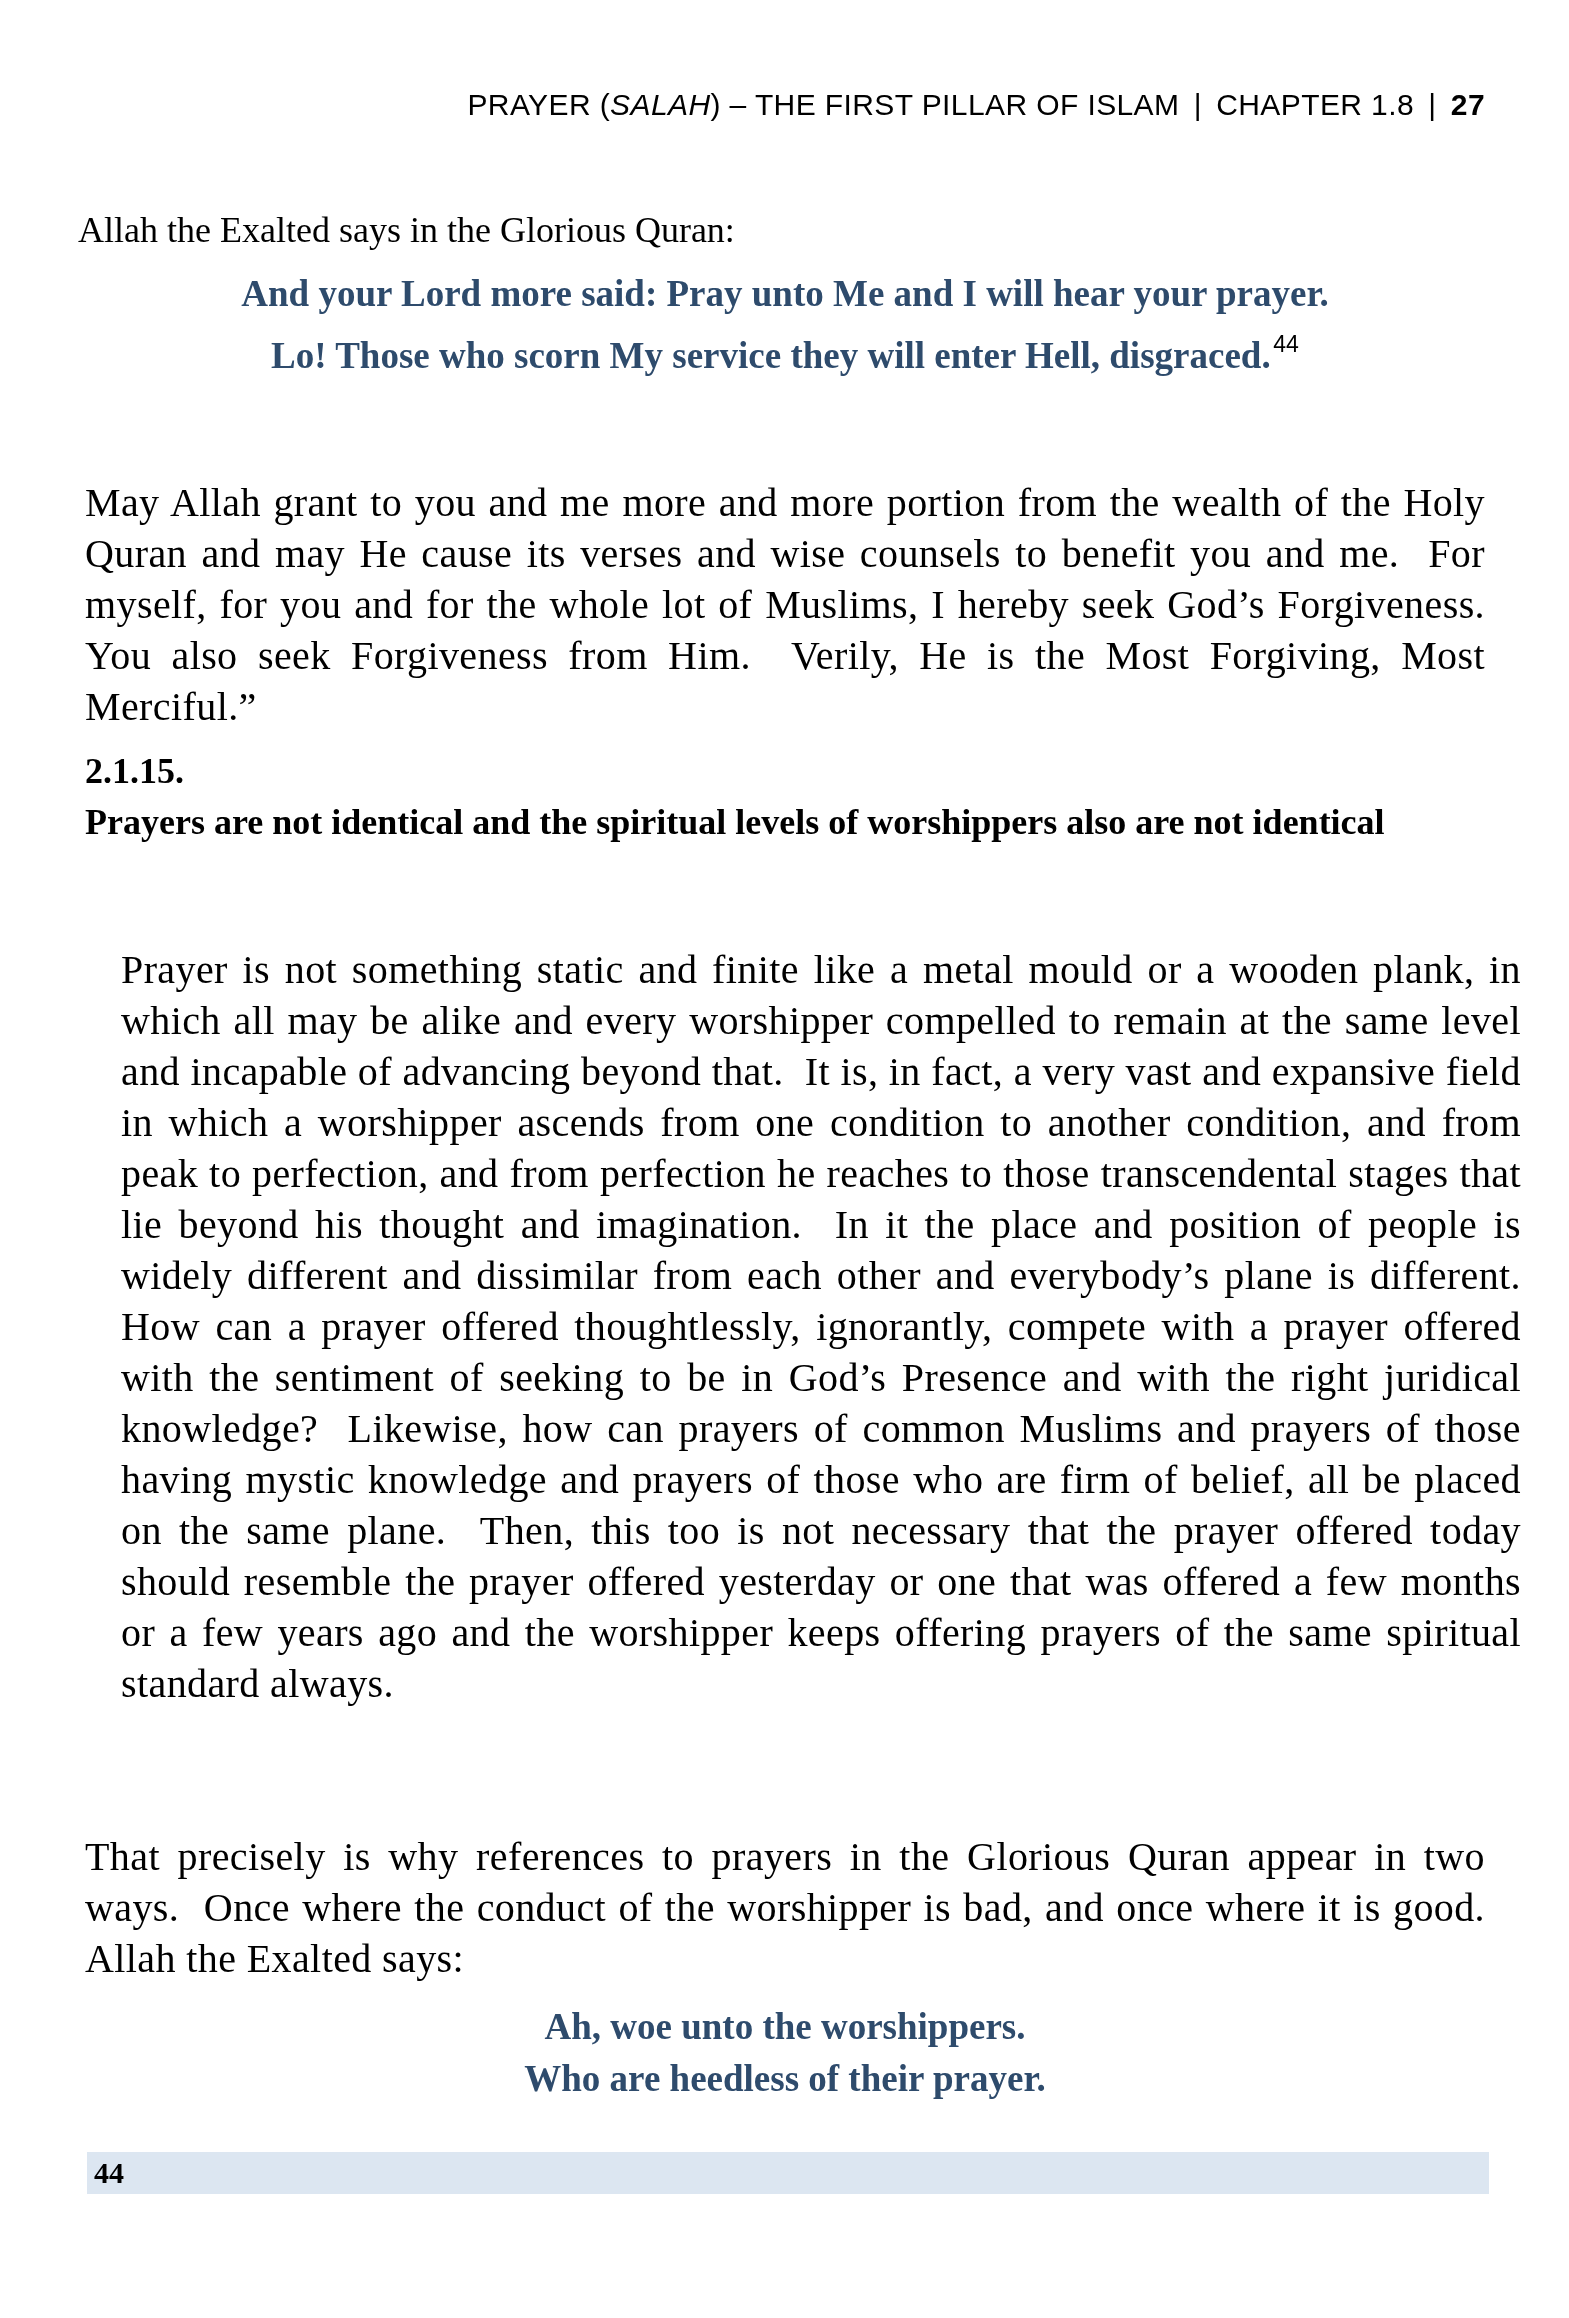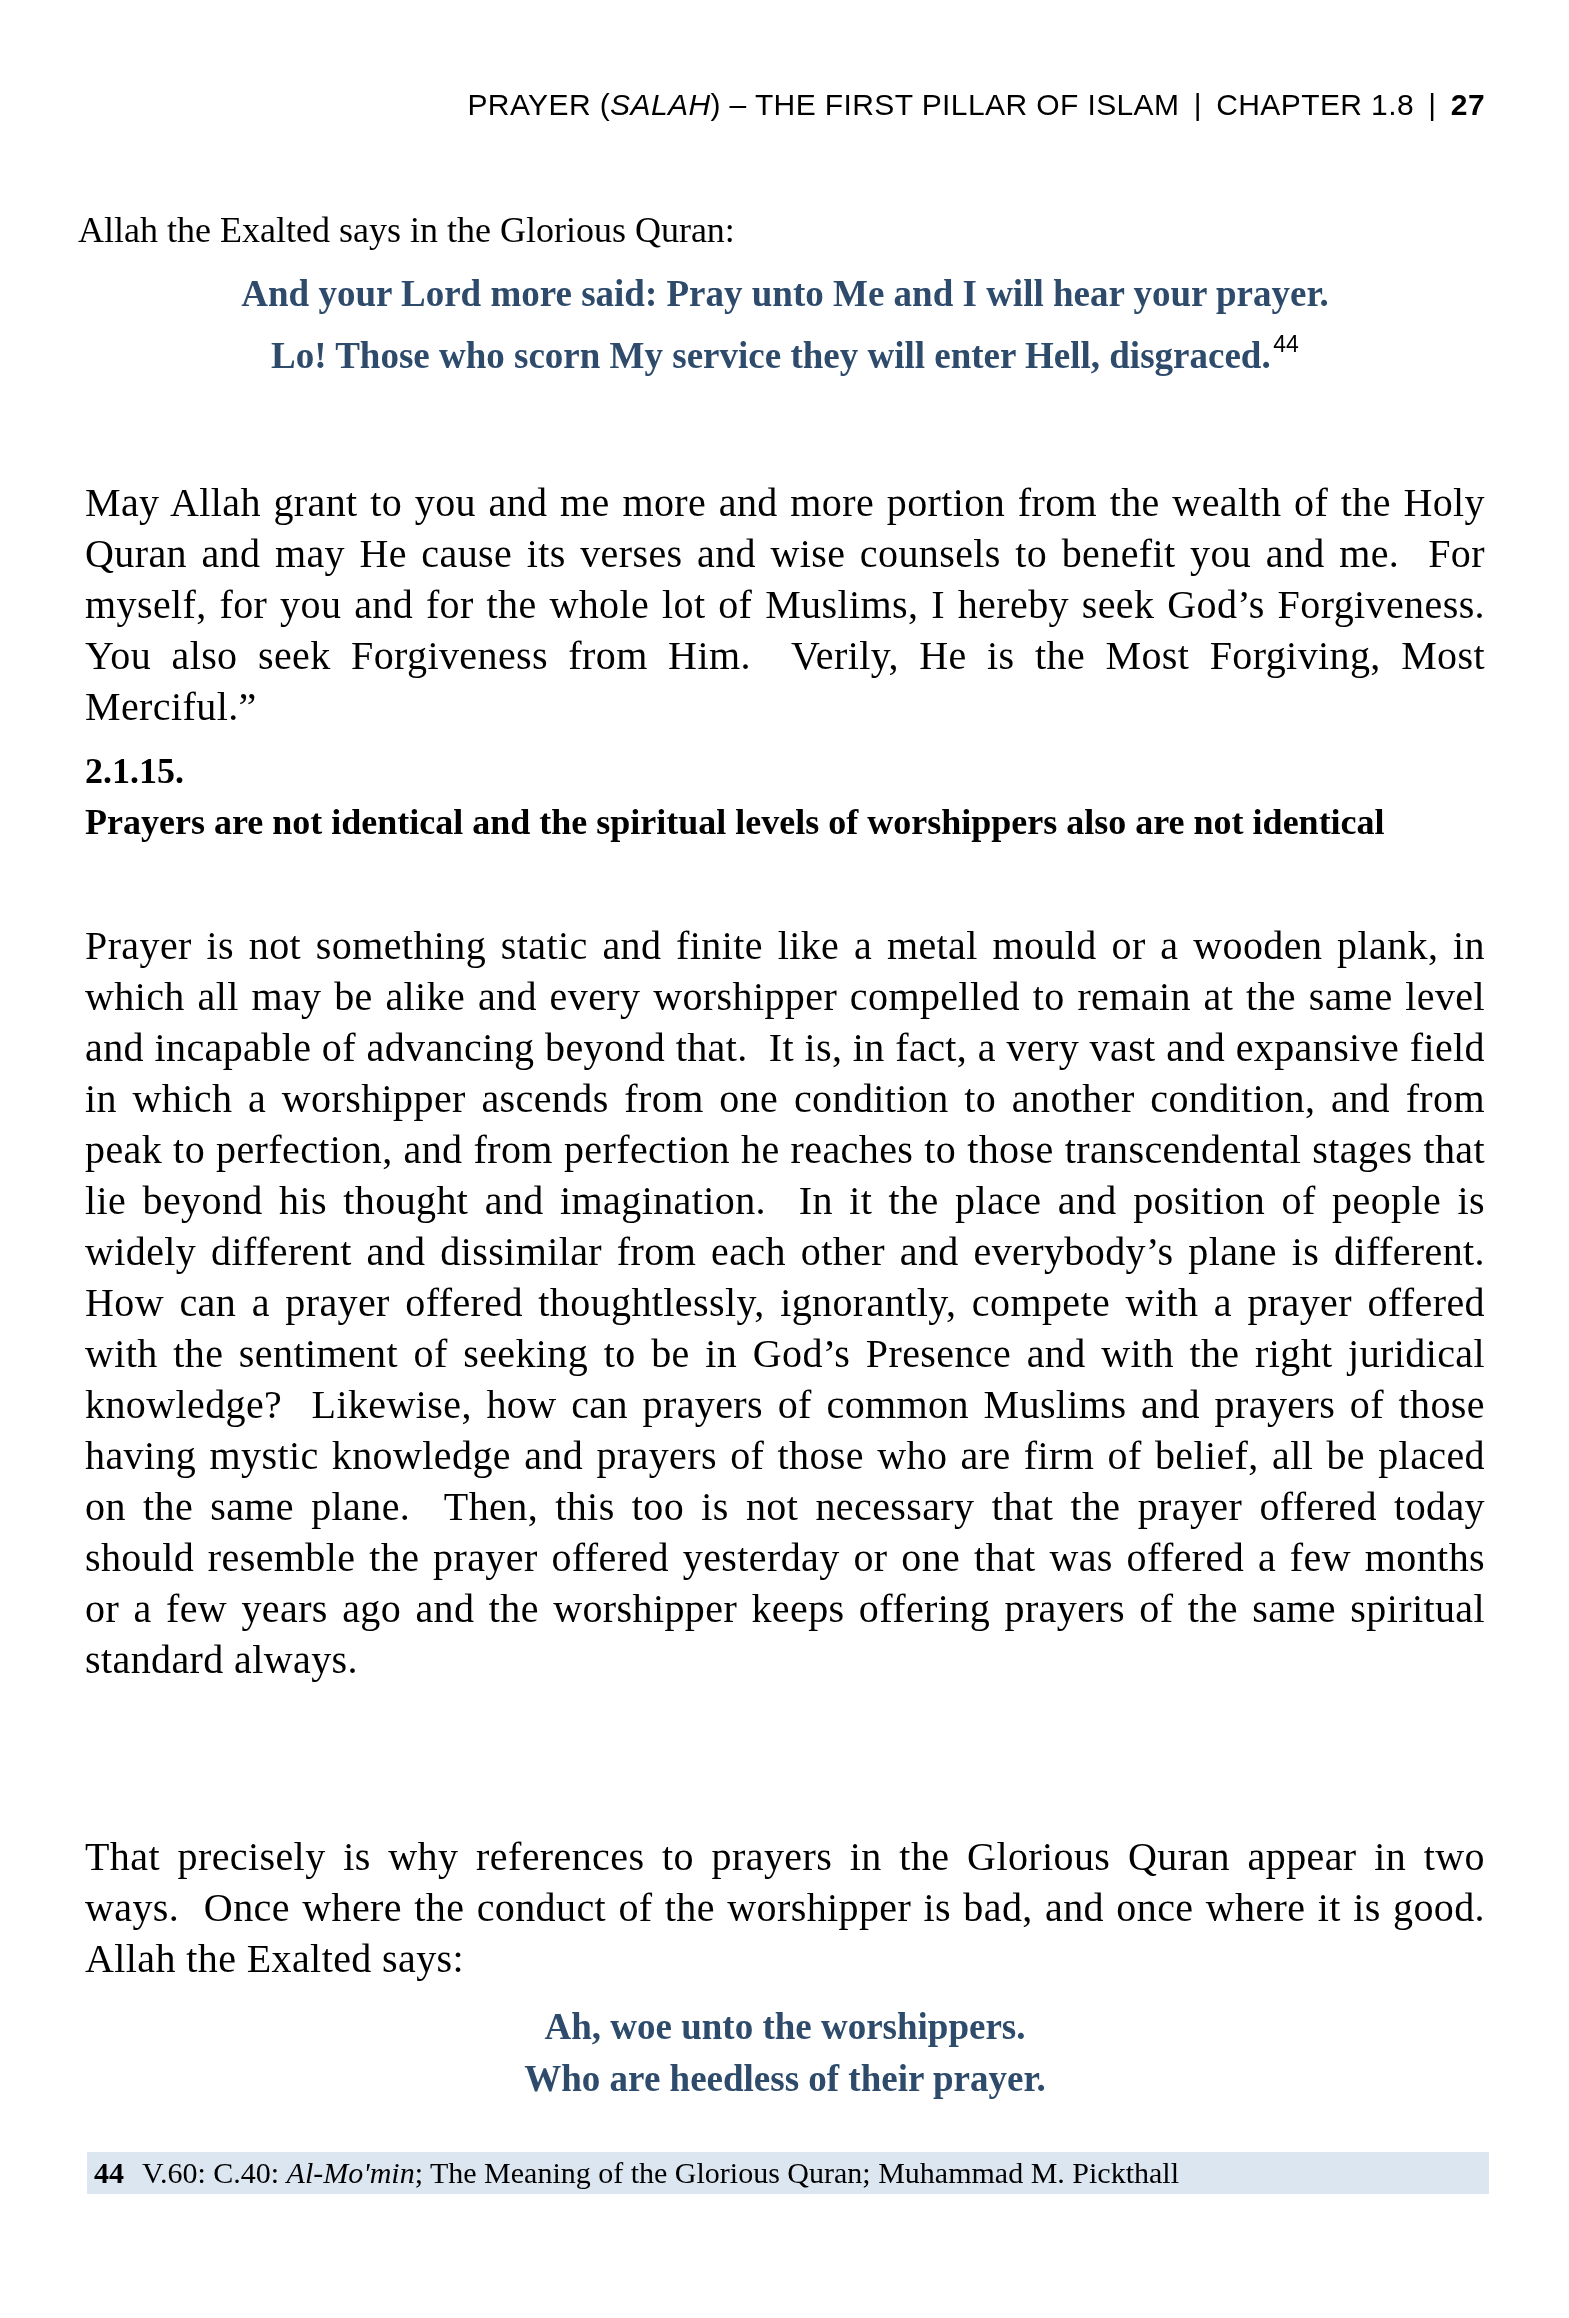--- a/index.html
+++ b/index.html
@@ -67,21 +67,21 @@
   .body-para {
     left: 85px;
     width: 1400px;
     font-size: 40px;
     line-height: 51px;
     text-align: justify;
     letter-spacing: 0.4px;
     white-space: pre-wrap;
   }
   .para-1 { top: 437px; }
-  .para-2 { top: 880px; }
+  .para-2 { top: 904px; margin-left: 36px; }
   .para-3 { top: 1791px; }
 
   
   .section-heading {
     top: 746px;
     left: 85px;
     width: 1400px;
     display: flex;
     font-weight: 700;
     font-size: 36px;
@@ -134,17 +134,16 @@
 
   <p class="abs body-para para-3">That precisely is why references to prayers in the Glorious Quran appear in two ways.  Once where the conduct of the worshipper is bad, and once where it is good.  Allah the Exalted says:</p>
 
   <div class="abs quran-quote quote-2">
     <span>Ah, woe unto the worshippers.</span><br>
     <span>Who are heedless of their prayer.</span>
   </div>
 
   <div class="abs footnote-band">
     <span class="footnote-marker">44</span>
-    <span><span>V.60: C.40: </span><span class="footnote-italic">Al-Mo'min</span><span>; The Meaning of the Glorious Quran; Muhammad M. Pickthall</span></span>
   </div>
 
 </div>
 
 
 </body></html>

